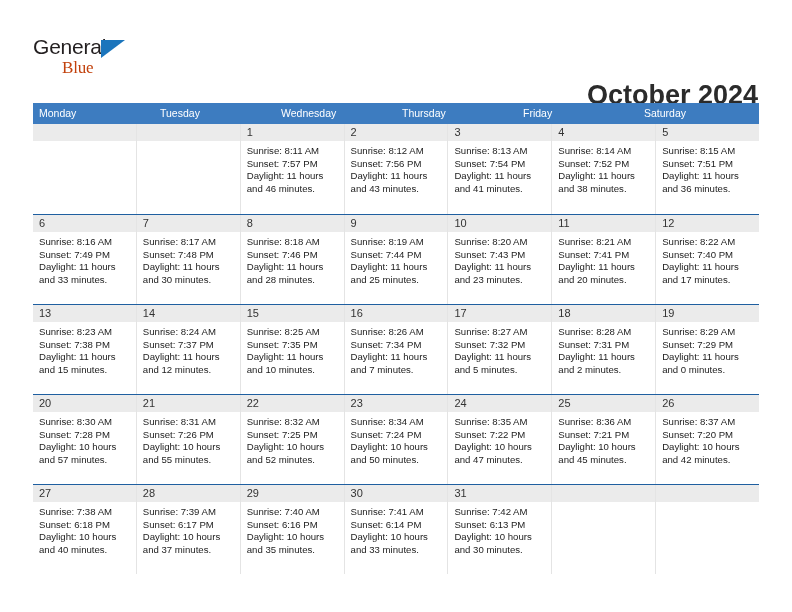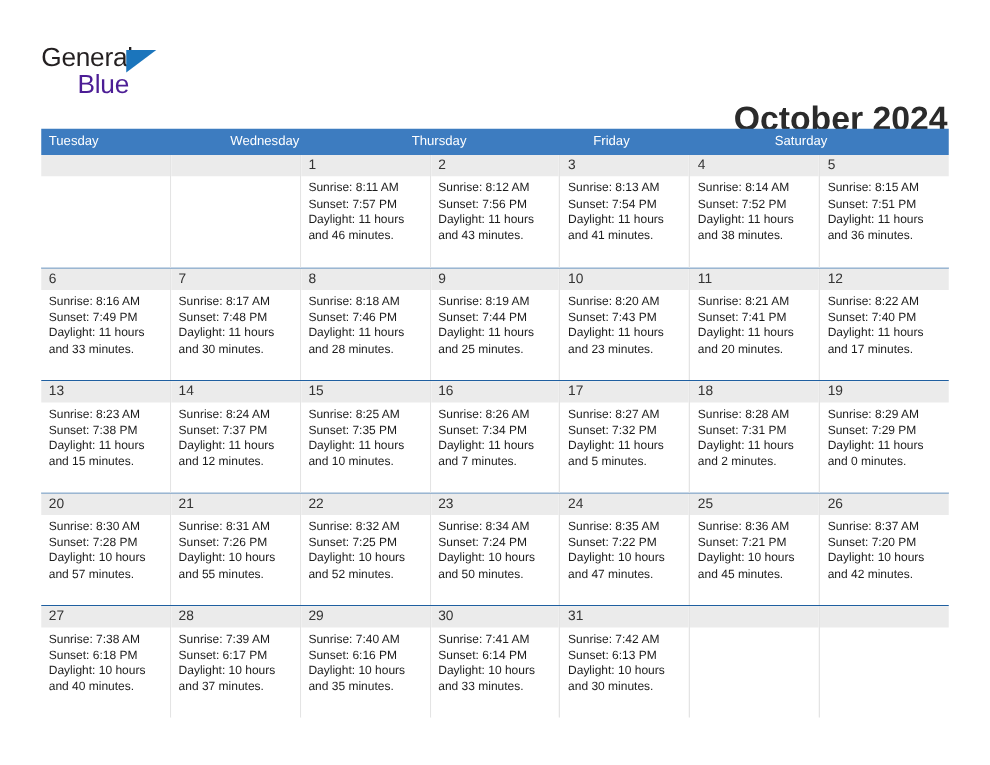--- a/index.html
+++ b/index.html
@@ -44,24 +44,25 @@
     left: 68px;
     top: 4px;
     width: 0; height: 0;
     border-left: 24px solid #1b75bc;
     border-bottom: 18px solid transparent;
   }
   .logo-blue {
     position: absolute;
     left: 29px;
     top: 21px;
-    font-size: 21px;
-    color: #4c1d95;
+    font-size: 17px;
+    color: #c2410c;
     letter-spacing: -0.2px;
     line-height: 22px;
+    font-family: Liberation Serif, serif;
   }
 
   .title-block {
     position: absolute;
     right: 34px;
     top: 32px;
     text-align: right;
   }
   .month-title {
     font-size: 27px;
@@ -146,20 +147,21 @@
 
     <div class="title-block">
       <div class="month-title">October 2024</div>
       <div class="location-title">Sesena, Castille-La Mancha, Spain</div>
     </div>
 
   </div>
 
   <div class="calendar">
     <div class="dow-row" id="dow-row">
+        <div class="dow">Monday</div>
         <div class="dow">Tuesday</div>
         <div class="dow">Wednesday</div>
         <div class="dow">Thursday</div>
         <div class="dow">Friday</div>
         <div class="dow">Saturday</div>
       </div>
     <div id="weeks-container">
         <div class="week first">
           <div class="cell empty">
             <div class="daynum"></div>

